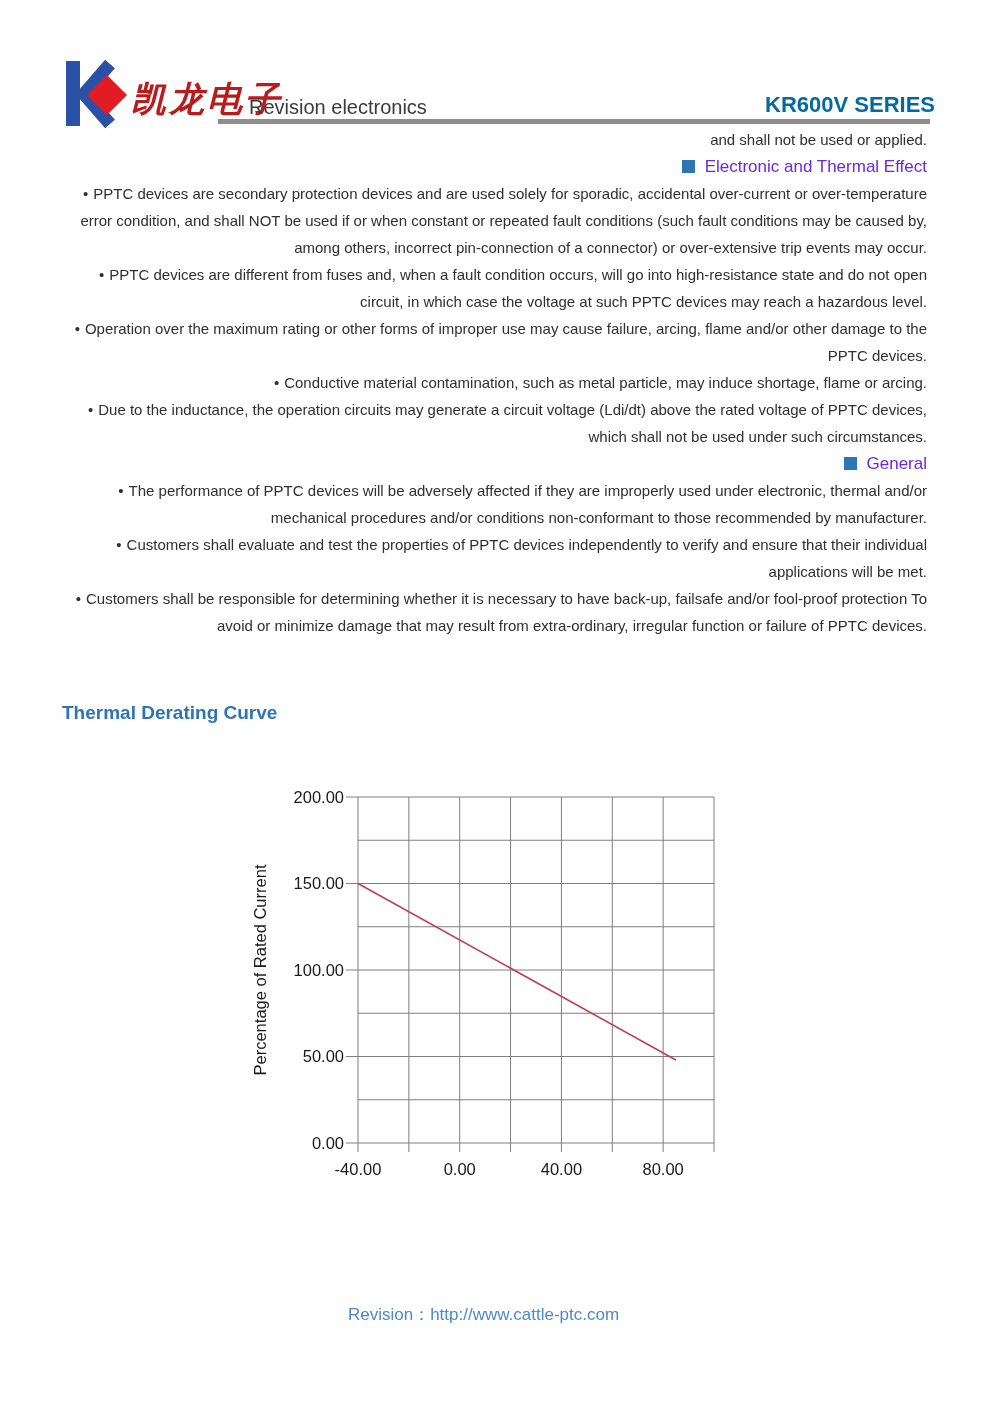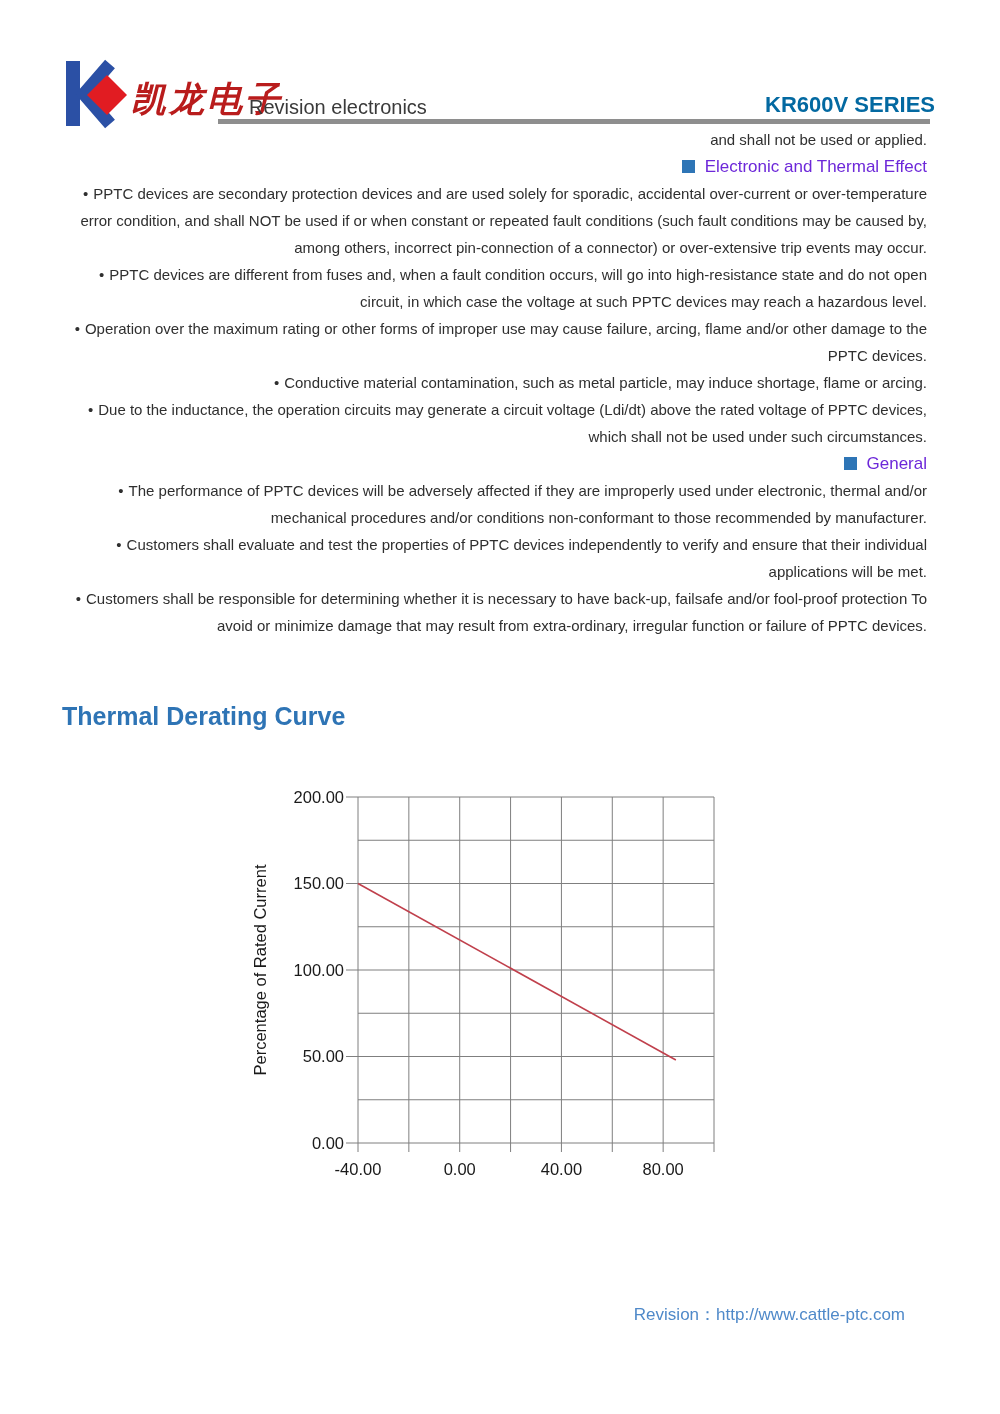--- a/index.html
+++ b/index.html
@@ -37,29 +37,29 @@
   .content p.bullet { text-indent:6px; }
   .content p.bullet::before { content:"\2022 "; margin-right:5px; }
   .sec-head { font-size:17px; color:#6d28d9; line-height:27px; }
   .sec-head .sq {
     display:inline-block; width:13px; height:13px; background:#2e75b6;
     margin-right:10px; vertical-align:-1px;
   }
 
   
   .chart-title {
-    position:absolute; left:62px; top:702px; font-size:25px; font-weight:bold;
+    position:absolute; left:62px; top:702px; font-size:19px; font-weight:bold;
     color:#2e74b5; white-space:nowrap;
   }
   .chart-wrap { position:absolute; left:250px; top:778px; width:480px; height:415px; }
 
   
   .footer {
     position:absolute; left:62px; top:1303px; width:843px;
-    display:flex; justify-content:flex-end; align-items:baseline;
+    display:flex; justify-content:center; align-items:baseline;
     font-size:17px; color:#4f89c9;
   }
   .footer a { color:#4f89c9; text-decoration:none; }
 </style>
 </head>
 <body>
 
 <div class="page">
 
   <svg class="logo-mark" viewBox="0 0 73 73" xmlns="http://www.w3.org/2000/svg">

